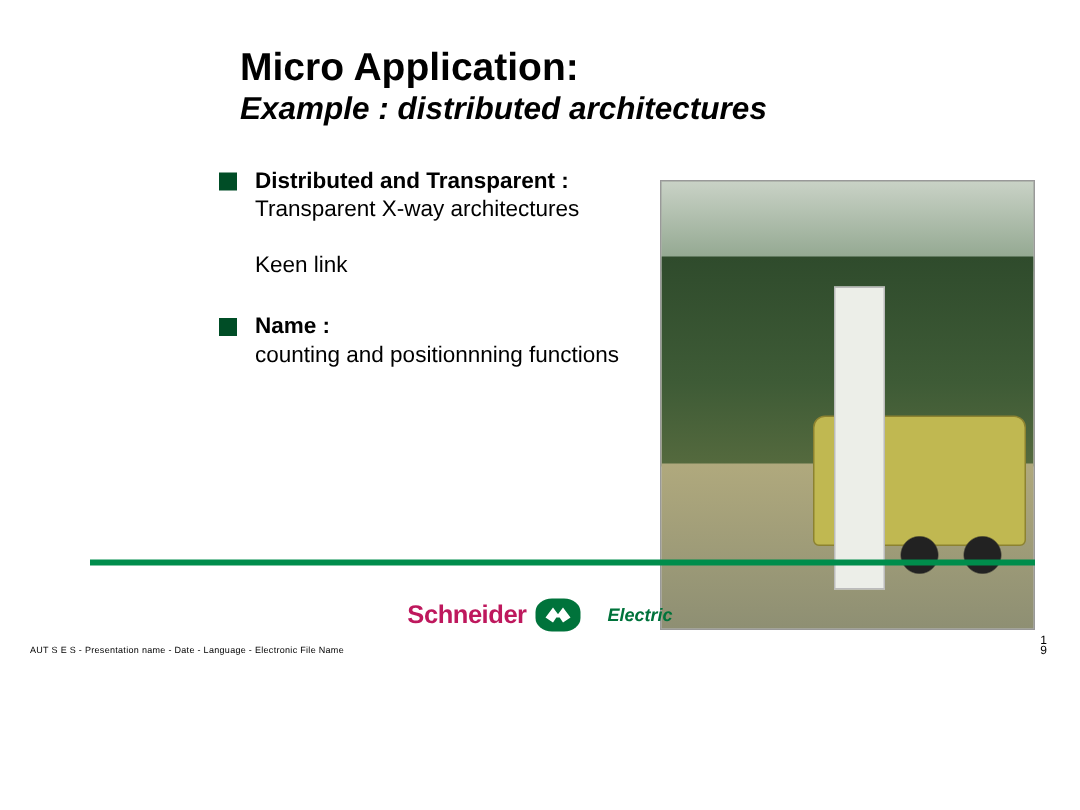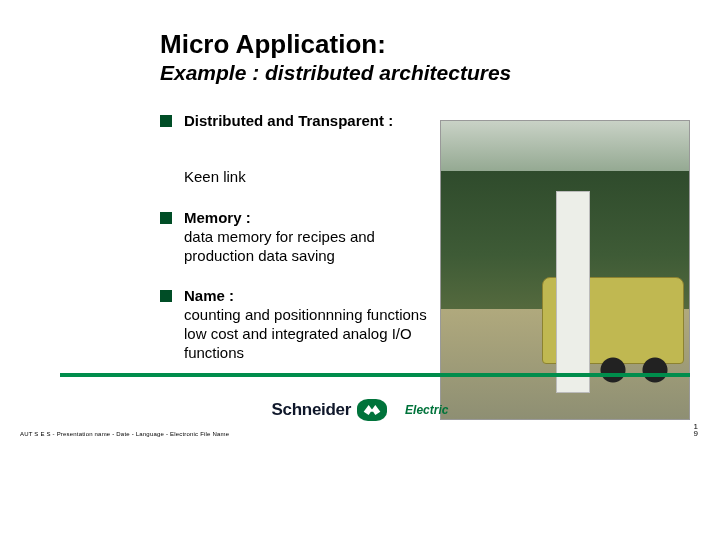--- a/index.html
+++ b/index.html
@@ -31,21 +31,21 @@
     margin: 0 0 2px 0;
   }
   .subtitle {
     font-size: 21px;
     font-weight: bold;
     margin: 0;
     font-style: italic;
   }
   .body-area {
     position: absolute;
-    left: 160px;
+    left: 146px;
     top: 112px;
     width: 520px;
   }
   .bullet {
     position: relative;
     padding-left: 24px;
     margin-bottom: 22px;
     font-size: 15px;
     line-height: 1.25;
     max-width: 260px;
@@ -134,21 +134,21 @@
     text-align: center;
   }
   .logo {
     display: inline-flex;
     align-items: center;
     gap: 6px;
   }
   .logo-word {
     font-size: 17px;
     font-weight: bold;
-    color: #0f172a;
+    color: #be185d;
     letter-spacing: -0.3px;
   }
   .logo-badge {
     position: relative;
     width: 30px;
     height: 22px;
     background: #00733b;
     border-radius: 11px / 9px;
     display: inline-flex;
     align-items: center;
@@ -187,34 +187,29 @@
 
   <div class="title-block">
     <h1 class="title">Micro Application:</h1>
     <h2 class="subtitle">Example : distributed architectures</h2>
   </div>
 
   <div class="body-area">
 
     <div class="bullet">
       <span class="lead">Distributed and Transparent :</span><br>
-      <br>
+      <span>Transparent X-way architectures</span><br>
       <br>
       <span>Keen link</span>
     </div>
 
-    <div class="bullet">
-      <span class="lead">Memory :</span><br>
-      <span>data memory for recipes and production data saving</span>
-    </div>
 
     <div class="bullet">
       <span class="lead">Name :</span><br>
       <span>counting and positionnning functions</span><br>
-      <span>low cost and integrated analog I/O functions</span>
     </div>
 
   </div>
 
   <div class="image-placeholder">
     <div class="sky"></div>
     <div class="forest"></div>
     <div class="ground"></div>
     <div class="truck"></div>
     <div class="pillar"></div>

